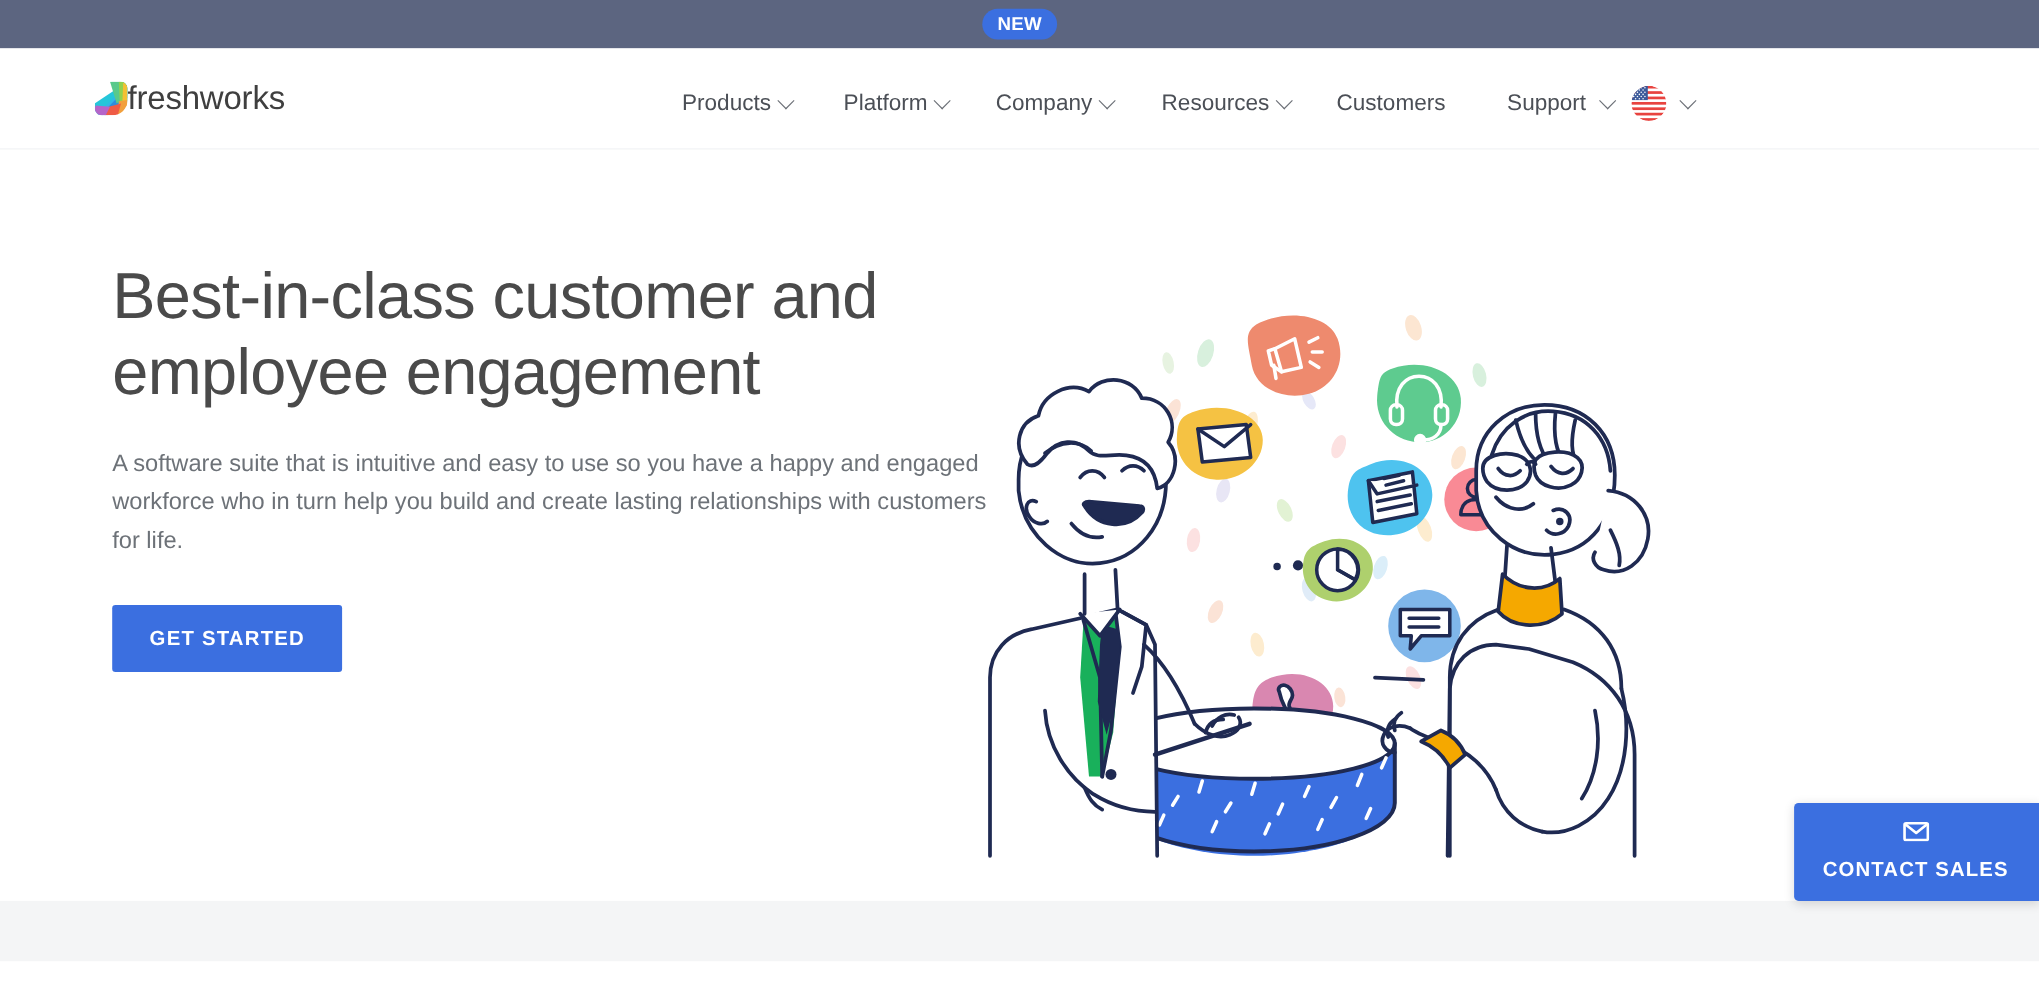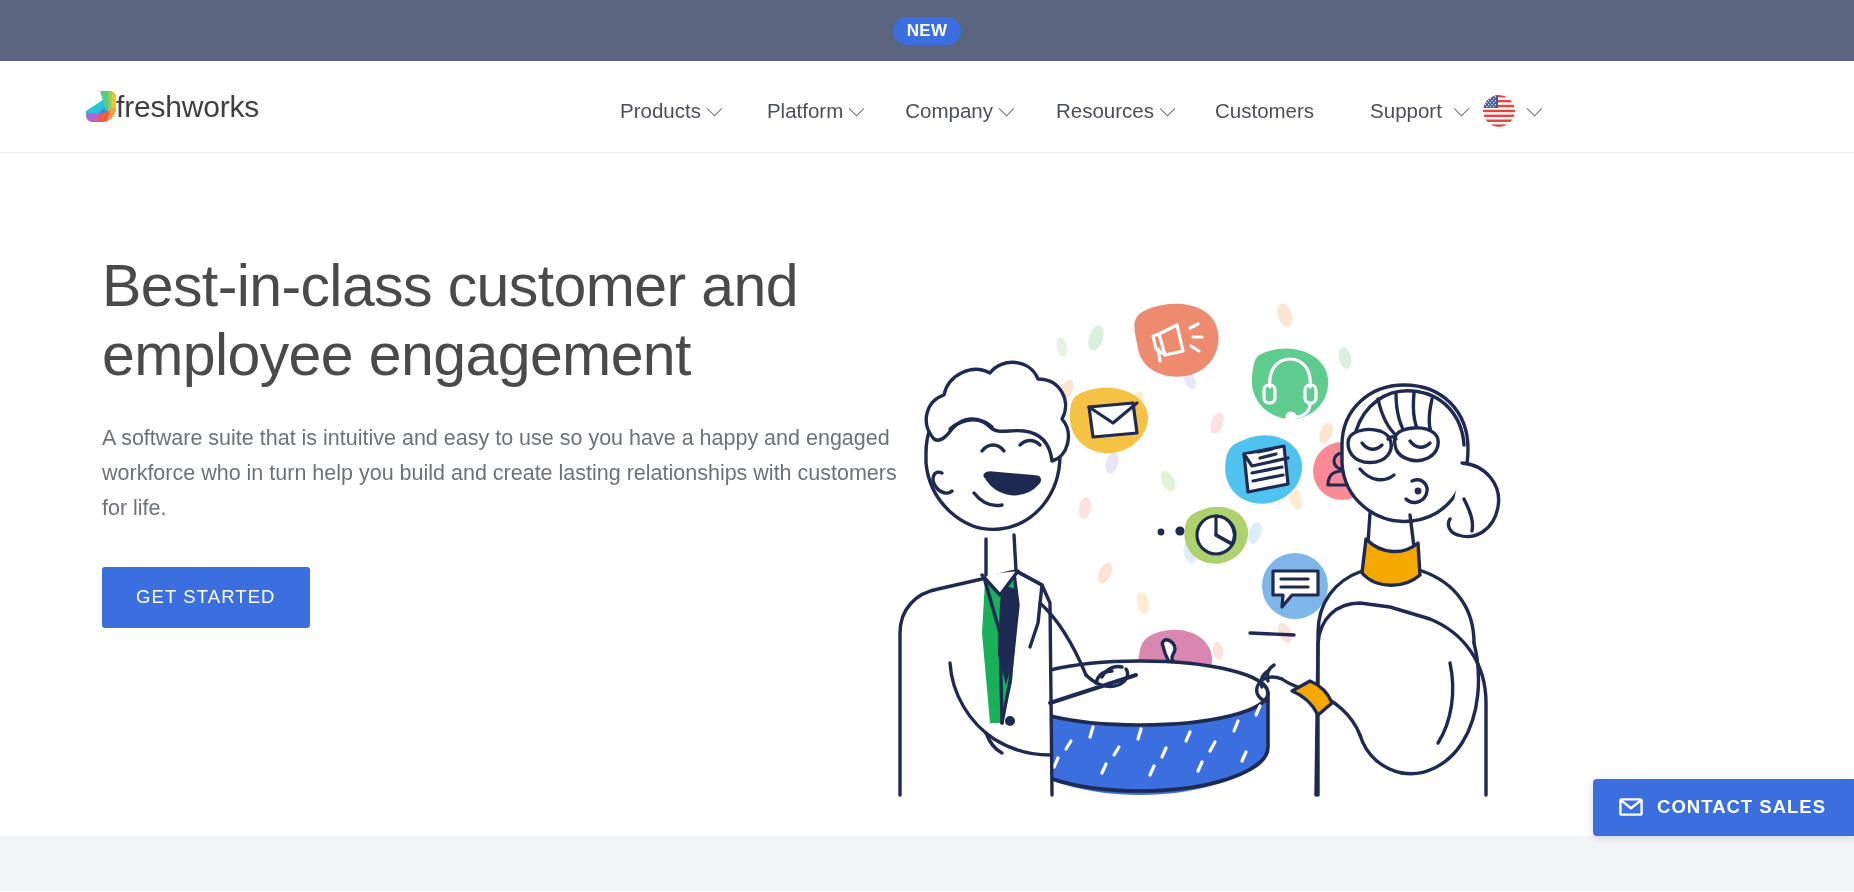--- a/index.html
+++ b/index.html
@@ -6,21 +6,21 @@
   html, body {
     width: 1854px; height: 892px;
     font-family: "Liberation Sans", sans-serif;
     background: #ffffff;
     overflow: hidden;
   }
   .page { position: relative; width: 1854px; height: 892px; background: #fff; }
 
   
   .announce {
-    height: 61px;
+    height: 44px;
     background: #5c6580;
     display: flex;
     align-items: center;
     justify-content: center;
     gap: 14px;
     color: #ffffff;
   }
   .announce-badge {
     background: #3b6fe0;
     color: #fff;
@@ -134,21 +134,21 @@
     color: #6d7278;
     width: 800px;
     font-weight: 400;
   }
   .cta {
     display: inline-block;
     margin-top: 41px;
     background: #3b6fe0;
     color: #ffffff;
     font-size: 18.5px;
-    font-weight: normal;
+    font-weight: bold;
     letter-spacing: 1.1px;
     padding: 19px 34px 20px;
     border: none;
     border-radius: 3px;
     cursor: pointer;
     font-family: "Liberation Sans", sans-serif;
   }
 
   .hero-art {
     position: absolute;
@@ -170,20 +170,21 @@
     gap: 14px;
     padding: 17px 28px 18px 26px;
     border: none;
     border-radius: 4px 0 0 4px;
     font-size: 18.5px;
     font-weight: bold;
     letter-spacing: 1px;
     cursor: pointer;
     font-family: "Liberation Sans", sans-serif;
     box-shadow: 0 2px 10px rgba(0,0,0,.14);
+    flex-direction: column;
   }
   .mail-icon { width: 24px; height: 18px; display:block; }
 
   
   .bottom-strip {
     position: absolute;
     left: 0; bottom: 0;
     width: 1854px;
     height: 55px;
     background: #f4f5f6;

